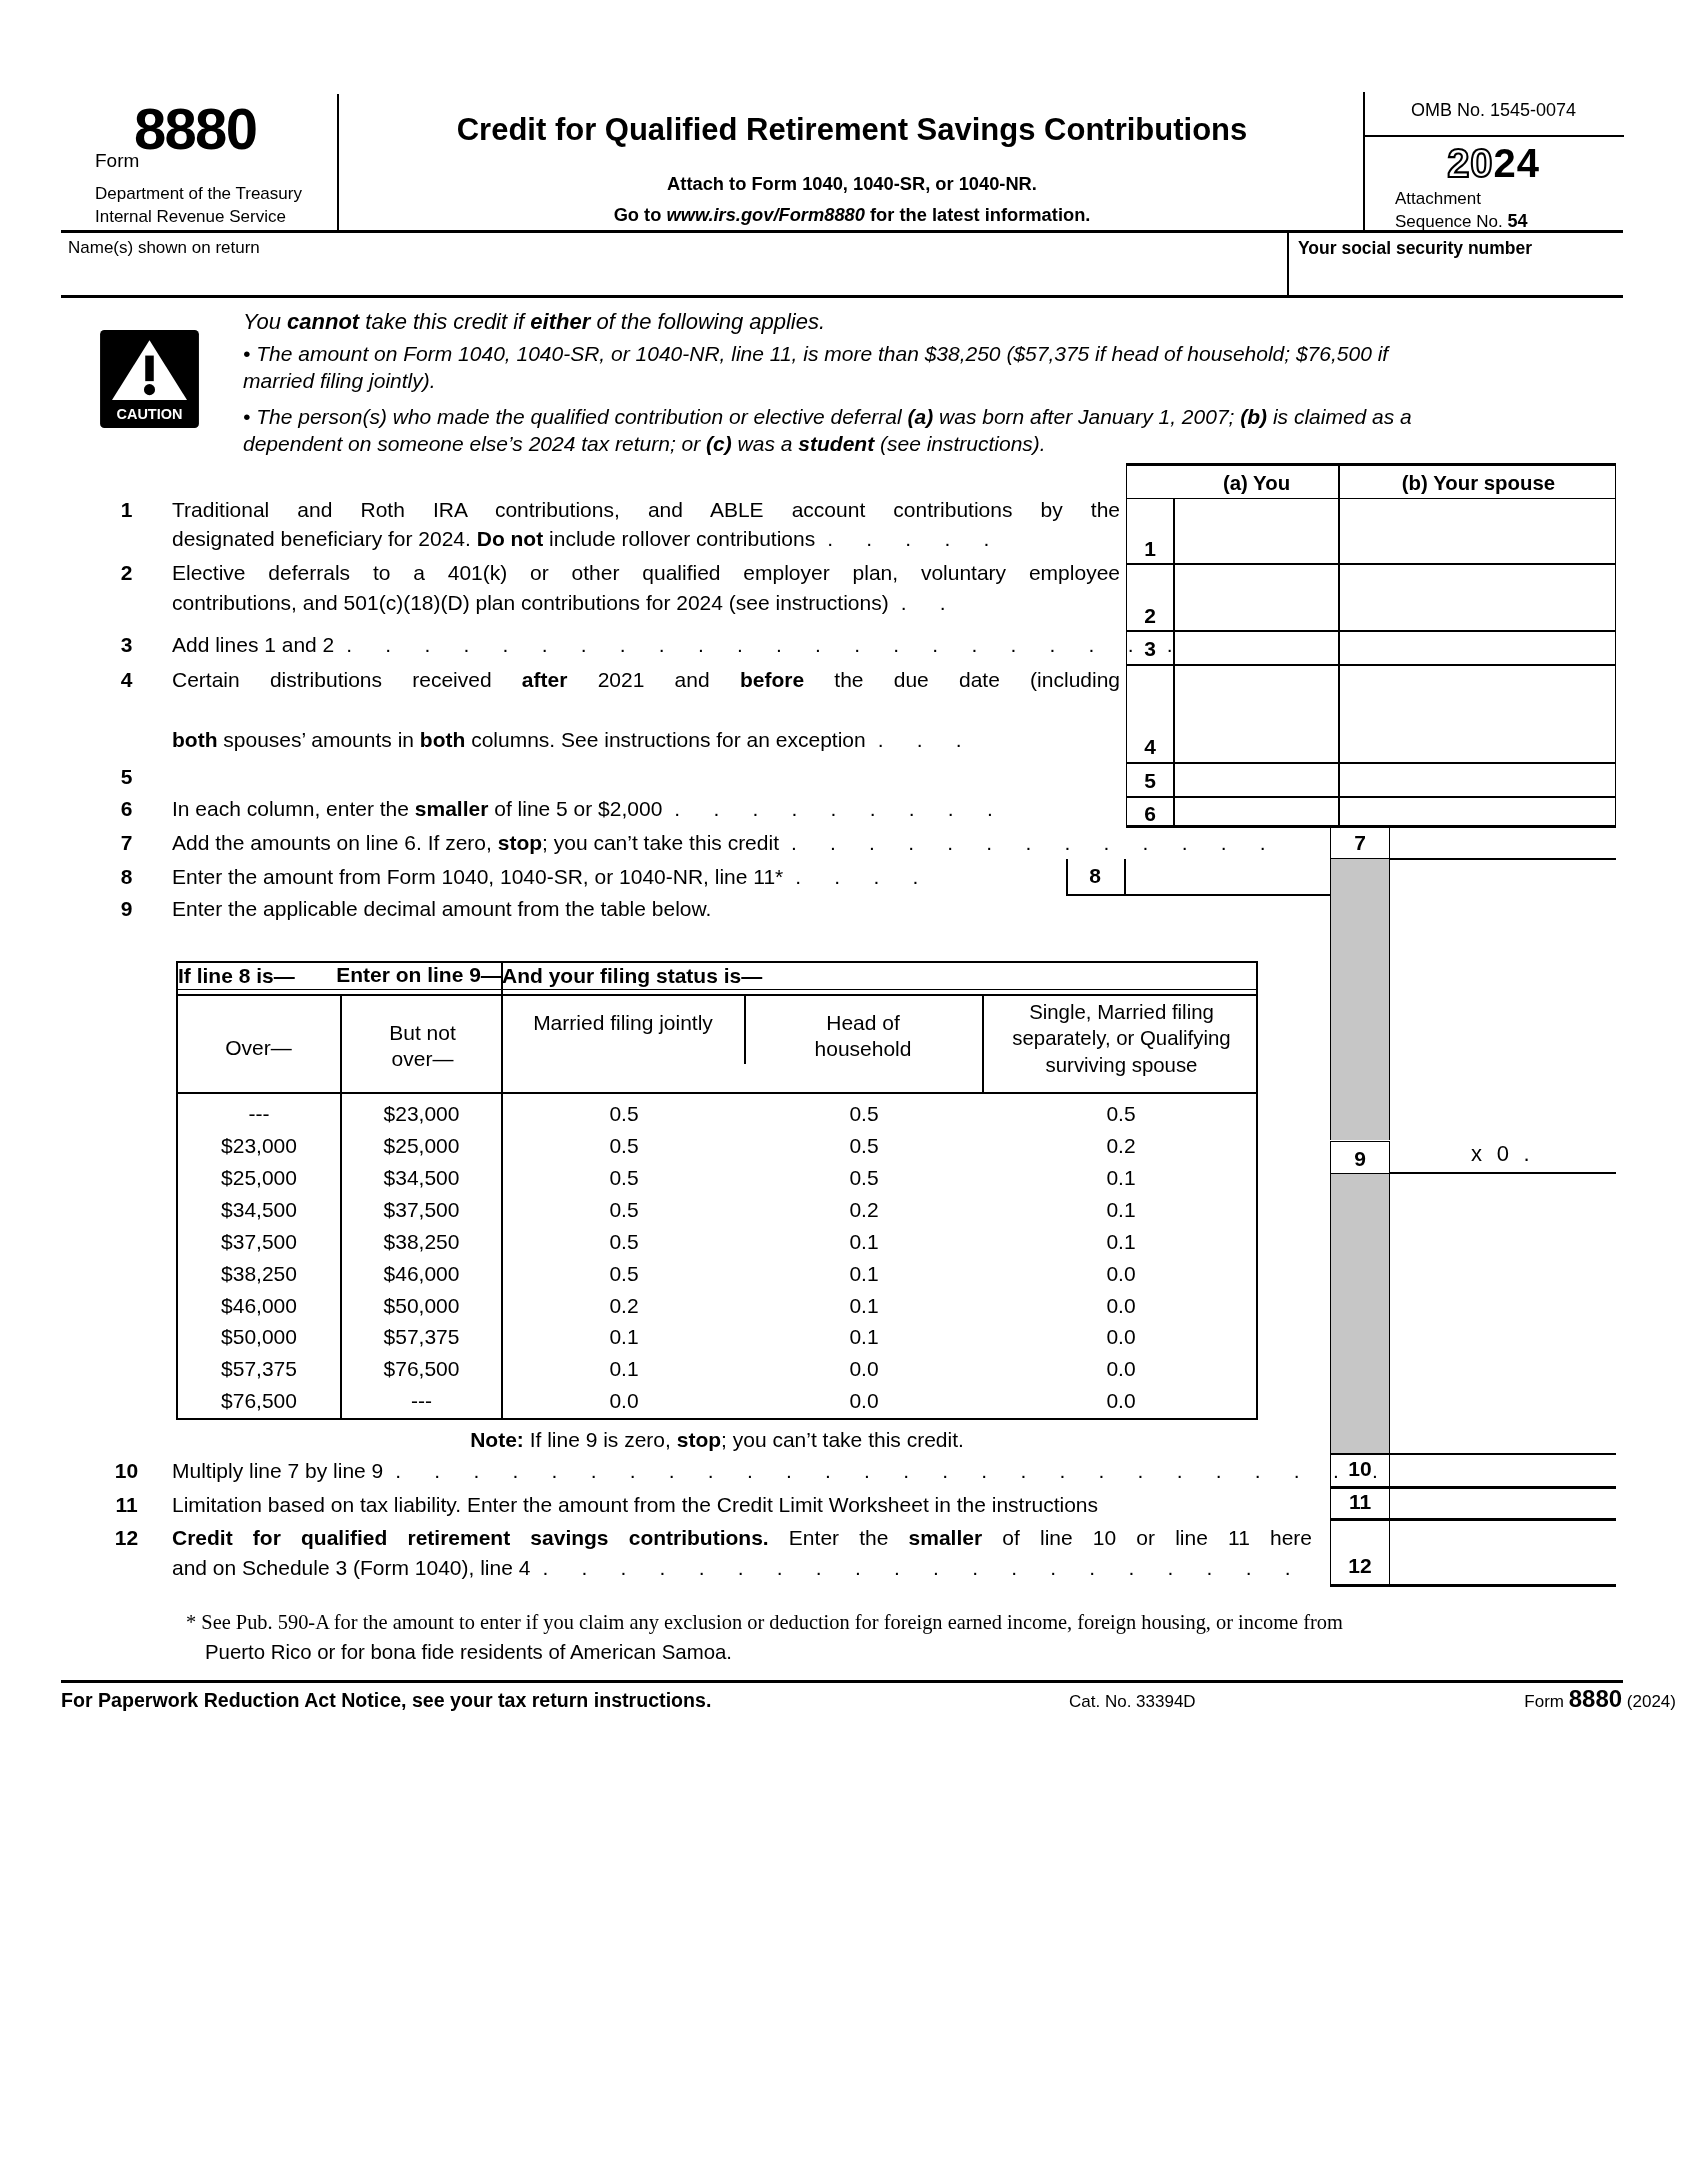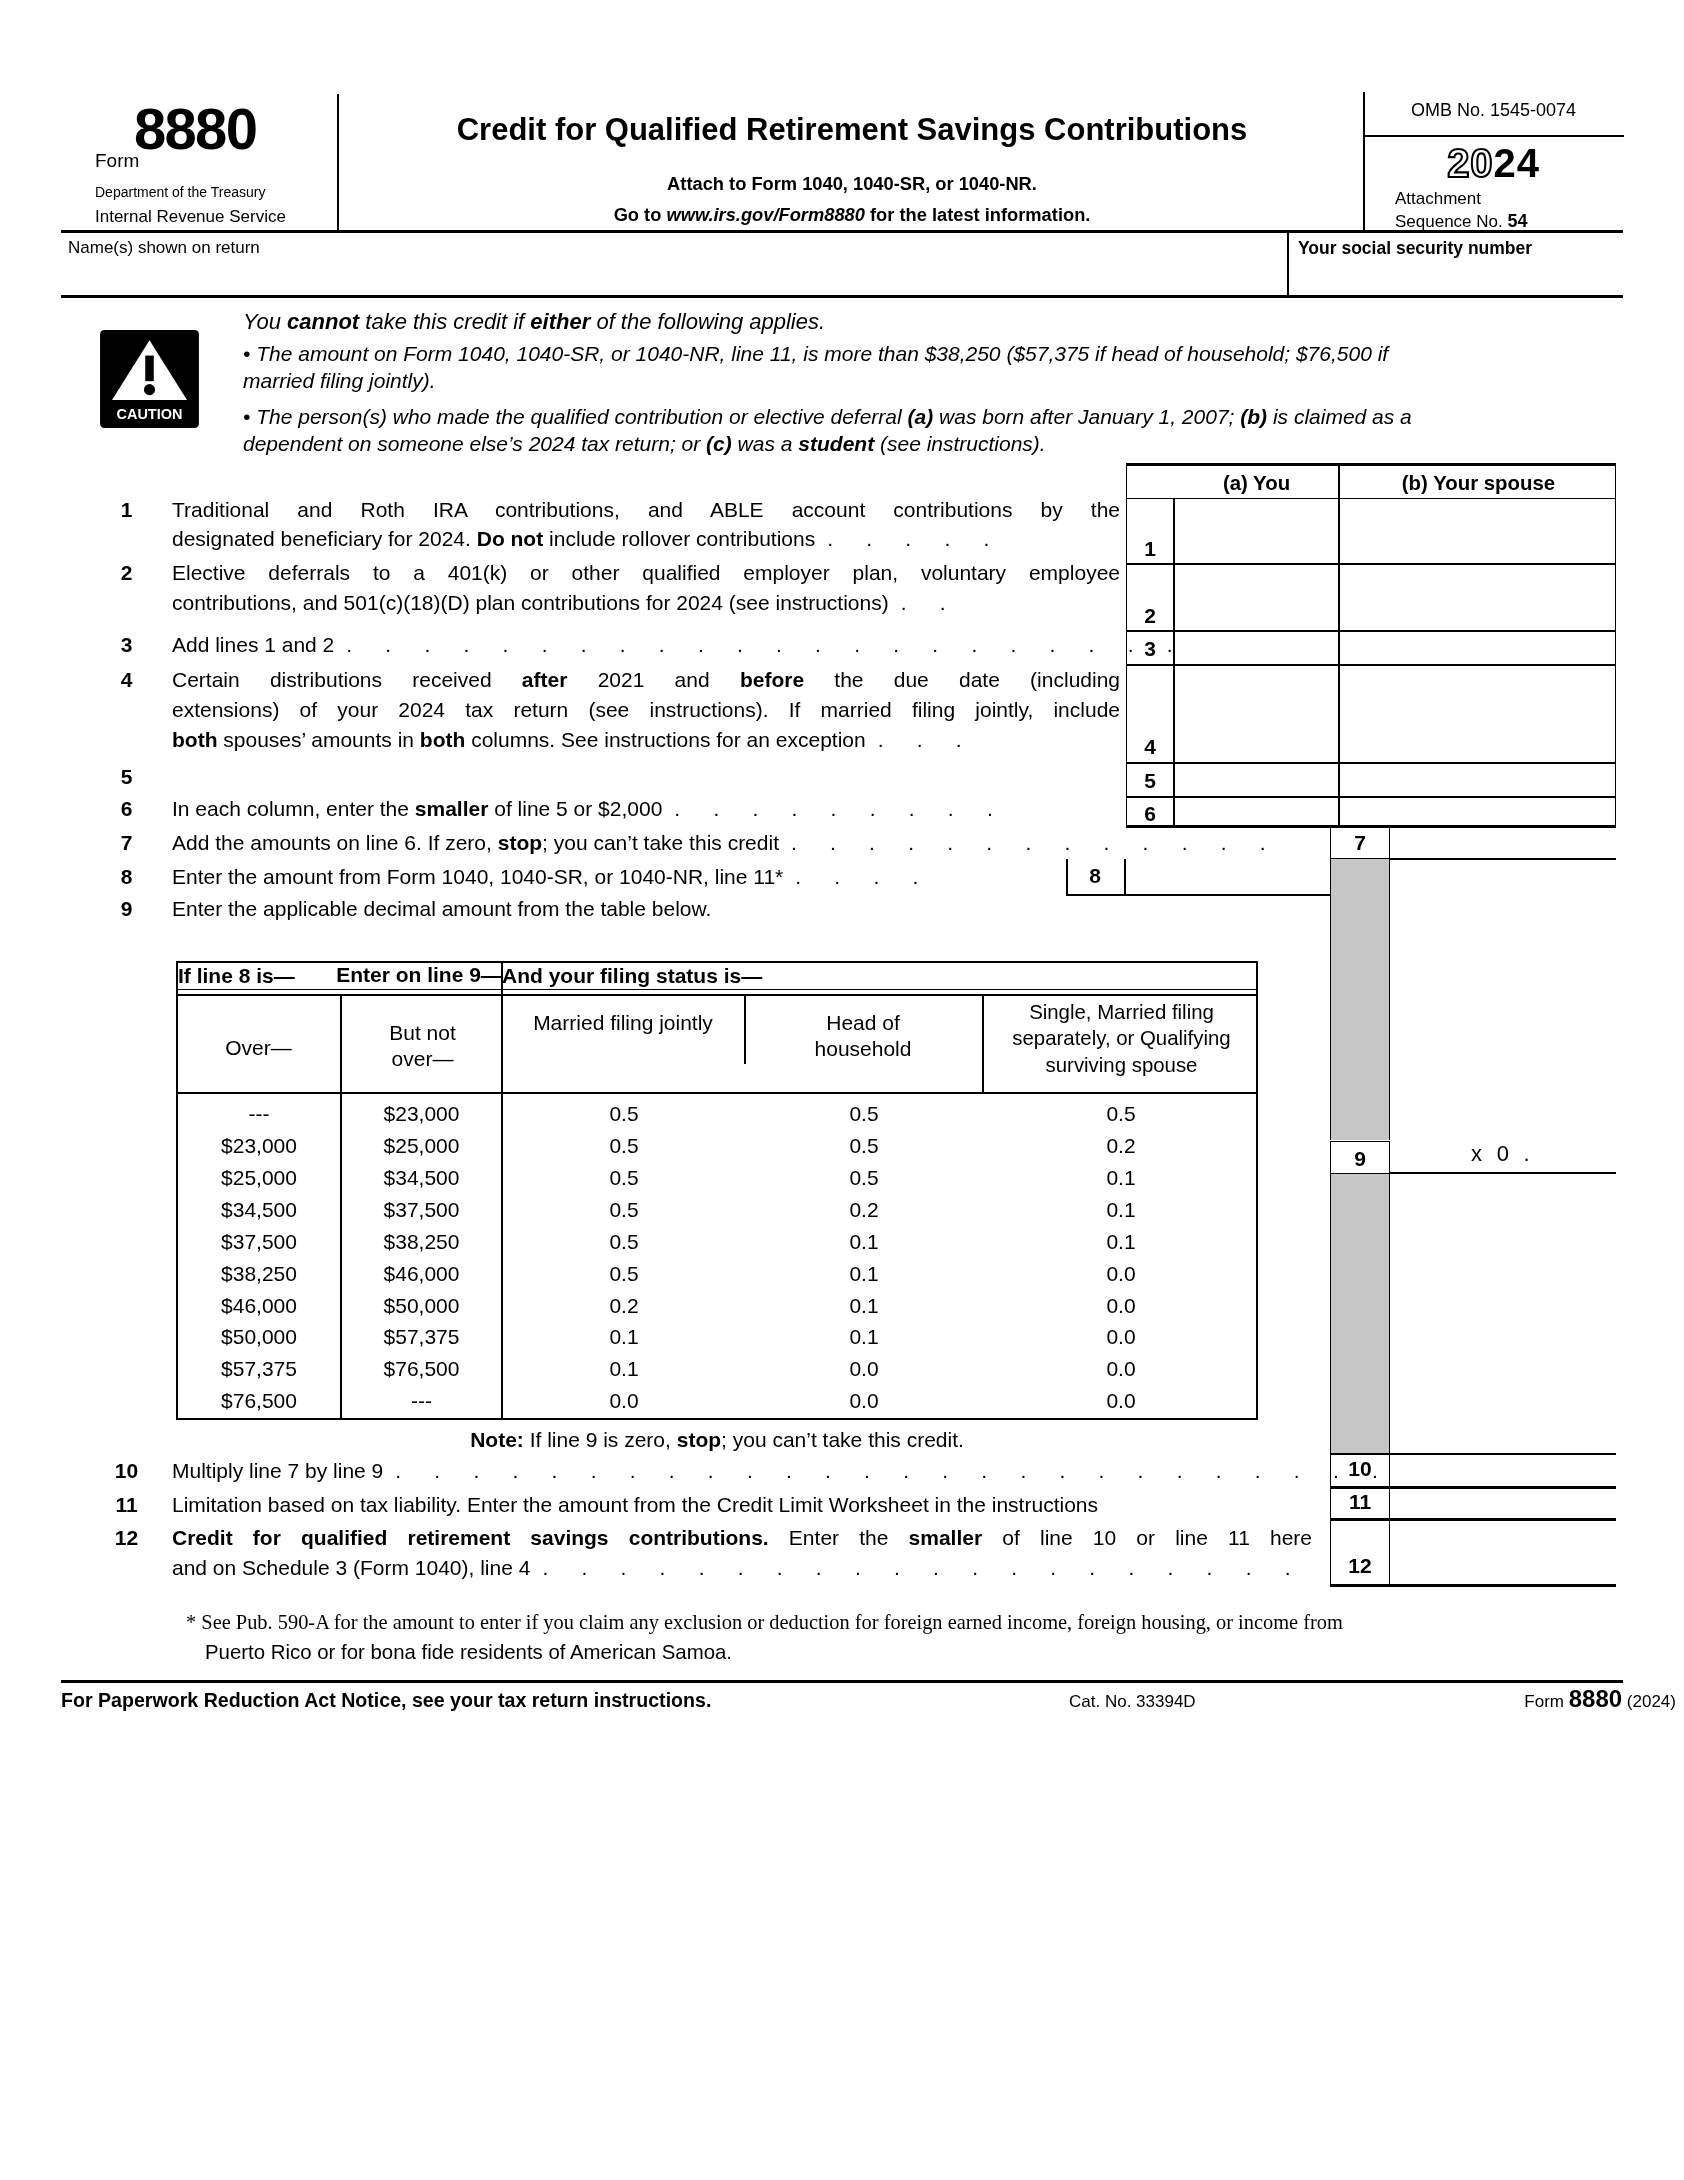--- a/index.html
+++ b/index.html
@@ -14,21 +14,21 @@
   .ctr{text-align:center;}
   
   .hline{position:absolute;background:#000;height:1.7px;}
   .vline{position:absolute;background:#000;width:1.7px;}
   .thick{height:3.4px;}
   .med{height:2.6px;}
 
   
   #form-label{left:95px;top:150px;font-size:19px;}
   #form-number{left:134px;top:95px;font-size:58px;font-weight:bold;letter-spacing:-1.7px;}
-  #dept1{left:95px;top:184px;font-size:14px;}
+  #dept1{left:95px;top:184px;font-size:17px;}
   #dept2{left:95px;top:207px;font-size:17px;}
   #header-vrule{left:337px;top:94px;height:138px;}
   #title{left:341px;top:112px;width:1022px;font-size:31px;font-weight:bold;}
   #attach-line{left:341px;top:173px;width:1022px;font-size:18.3px;font-weight:bold;}
   #goto-line{left:341px;top:204px;width:1022px;font-size:18.3px;font-weight:bold;}
   #omb-vrule{left:1363px;top:92px;height:140px;}
   #omb-no{left:1363px;top:100px;width:261px;font-size:18px;}
   #omb-hrule{left:1363px;top:135px;width:261px;}
   #year{left:1363px;top:141px;width:261px;font-size:40px;font-weight:bold;letter-spacing:0.9px;}
   .year-outline{color:#fff;-webkit-text-stroke:2.1px #000;}
@@ -199,21 +199,20 @@
 
   <div class="lineno" id="n2">2</div>
   <div class="ltext just" id="l2a"><span>Elective deferrals to a 401(k) or other qualified employer plan, voluntary employee</span></div>
   <div class="ltext" id="l2b"><span>contributions, and 501(c)(18)(D) plan contributions for 2024 (see instructions)</span><span class="ld">. .</span></div>
 
   <div class="lineno" id="n3">3</div>
   <div class="ltext" id="l3"><span>Add lines 1 and 2</span><span class="ld">. . . . . . . . . . . . . . . . . . . . . .</span></div>
 
   <div class="lineno" id="n4">4</div>
   <div class="ltext just" id="l4a"><span>Certain distributions received </span><span class="b">after</span><span> 2021 and </span><span class="b">before</span><span> the due date (including</span></div>
-  <div class="ltext just" id="l4b"><span>extensions) of your 2024 tax return (see instructions). If married filing jointly, include</span></div>
   <div class="ltext" id="l4c"><span class="b">both</span><span> spouses’ amounts in </span><span class="b">both</span><span> columns. See instructions for an exception</span><span class="ld">. . .</span></div>
 
   <div class="lineno" id="n5">5</div>
 
   <div class="lineno" id="n6">6</div>
   <div class="ltext" id="l6"><span>In each column, enter the </span><span class="b">smaller</span><span> of line 5 or $2,000</span><span class="ld">. . . . . . . . .</span></div>
 
   <div class="lineno" id="n7">7</div>
   <div class="ltext" id="l7"><span>Add the amounts on line 6. If zero, </span><span class="b">stop</span><span>; you can’t take this credit</span><span class="ld">. . . . . . . . . . . . .</span></div>
 

